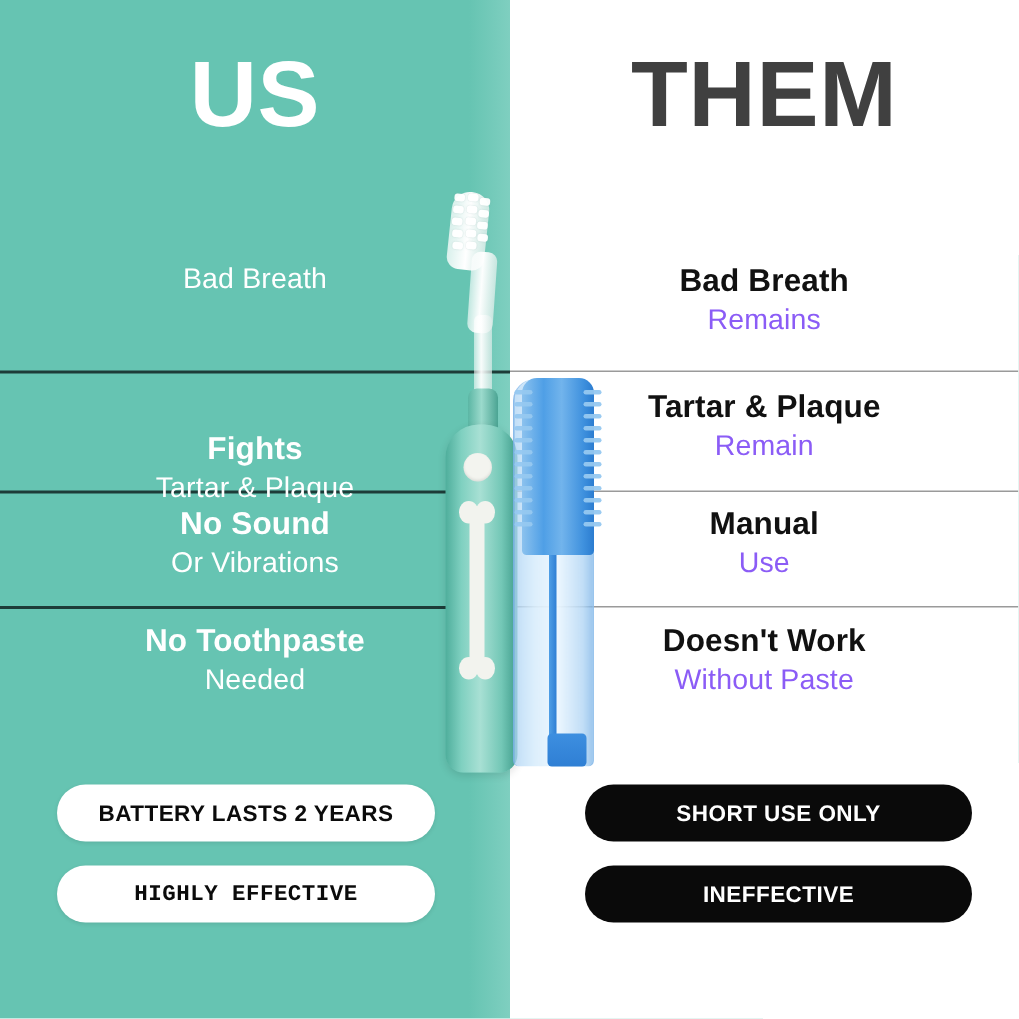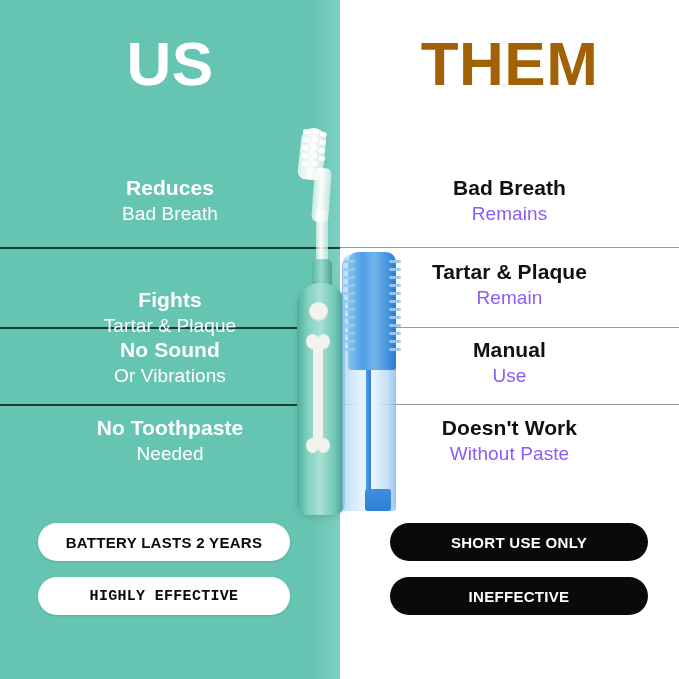--- a/index.html
+++ b/index.html
@@ -42,21 +42,21 @@
     letter-spacing: 0.5px;
     line-height: 72px;
     white-space: nowrap;
   }
   .heading-us {
     left: 0; width: 340px;
     color: #ffffff;
   }
   .heading-them {
     left: 340px; width: 339px;
-    color: #a16207;
+    color: #404040;
   }
 
   
   .rule {
     position: absolute;
     height: 1px;
     left: 0;
     width: 679px;
   }
   .rule .seg-l {
@@ -294,21 +294,20 @@
   <div class="rule rule-2">
     <div class="seg-l"></div>
     <div class="seg-r"></div>
   </div>
   <div class="rule rule-3">
     <div class="seg-l"></div>
     <div class="seg-r"></div>
   </div>
 
   <div class="cell cell-left row-y-1">
-    <div class="t1">Reduces</div>
     <div class="t2">Bad Breath</div>
   </div>
   <div class="cell cell-left row-y-2">
     <div class="t1">Fights</div>
     <div class="t2">Tartar &amp; Plaque</div>
   </div>
   <div class="cell cell-left row-y-3">
     <div class="t1">No Sound</div>
     <div class="t2">Or Vibrations</div>
   </div>

